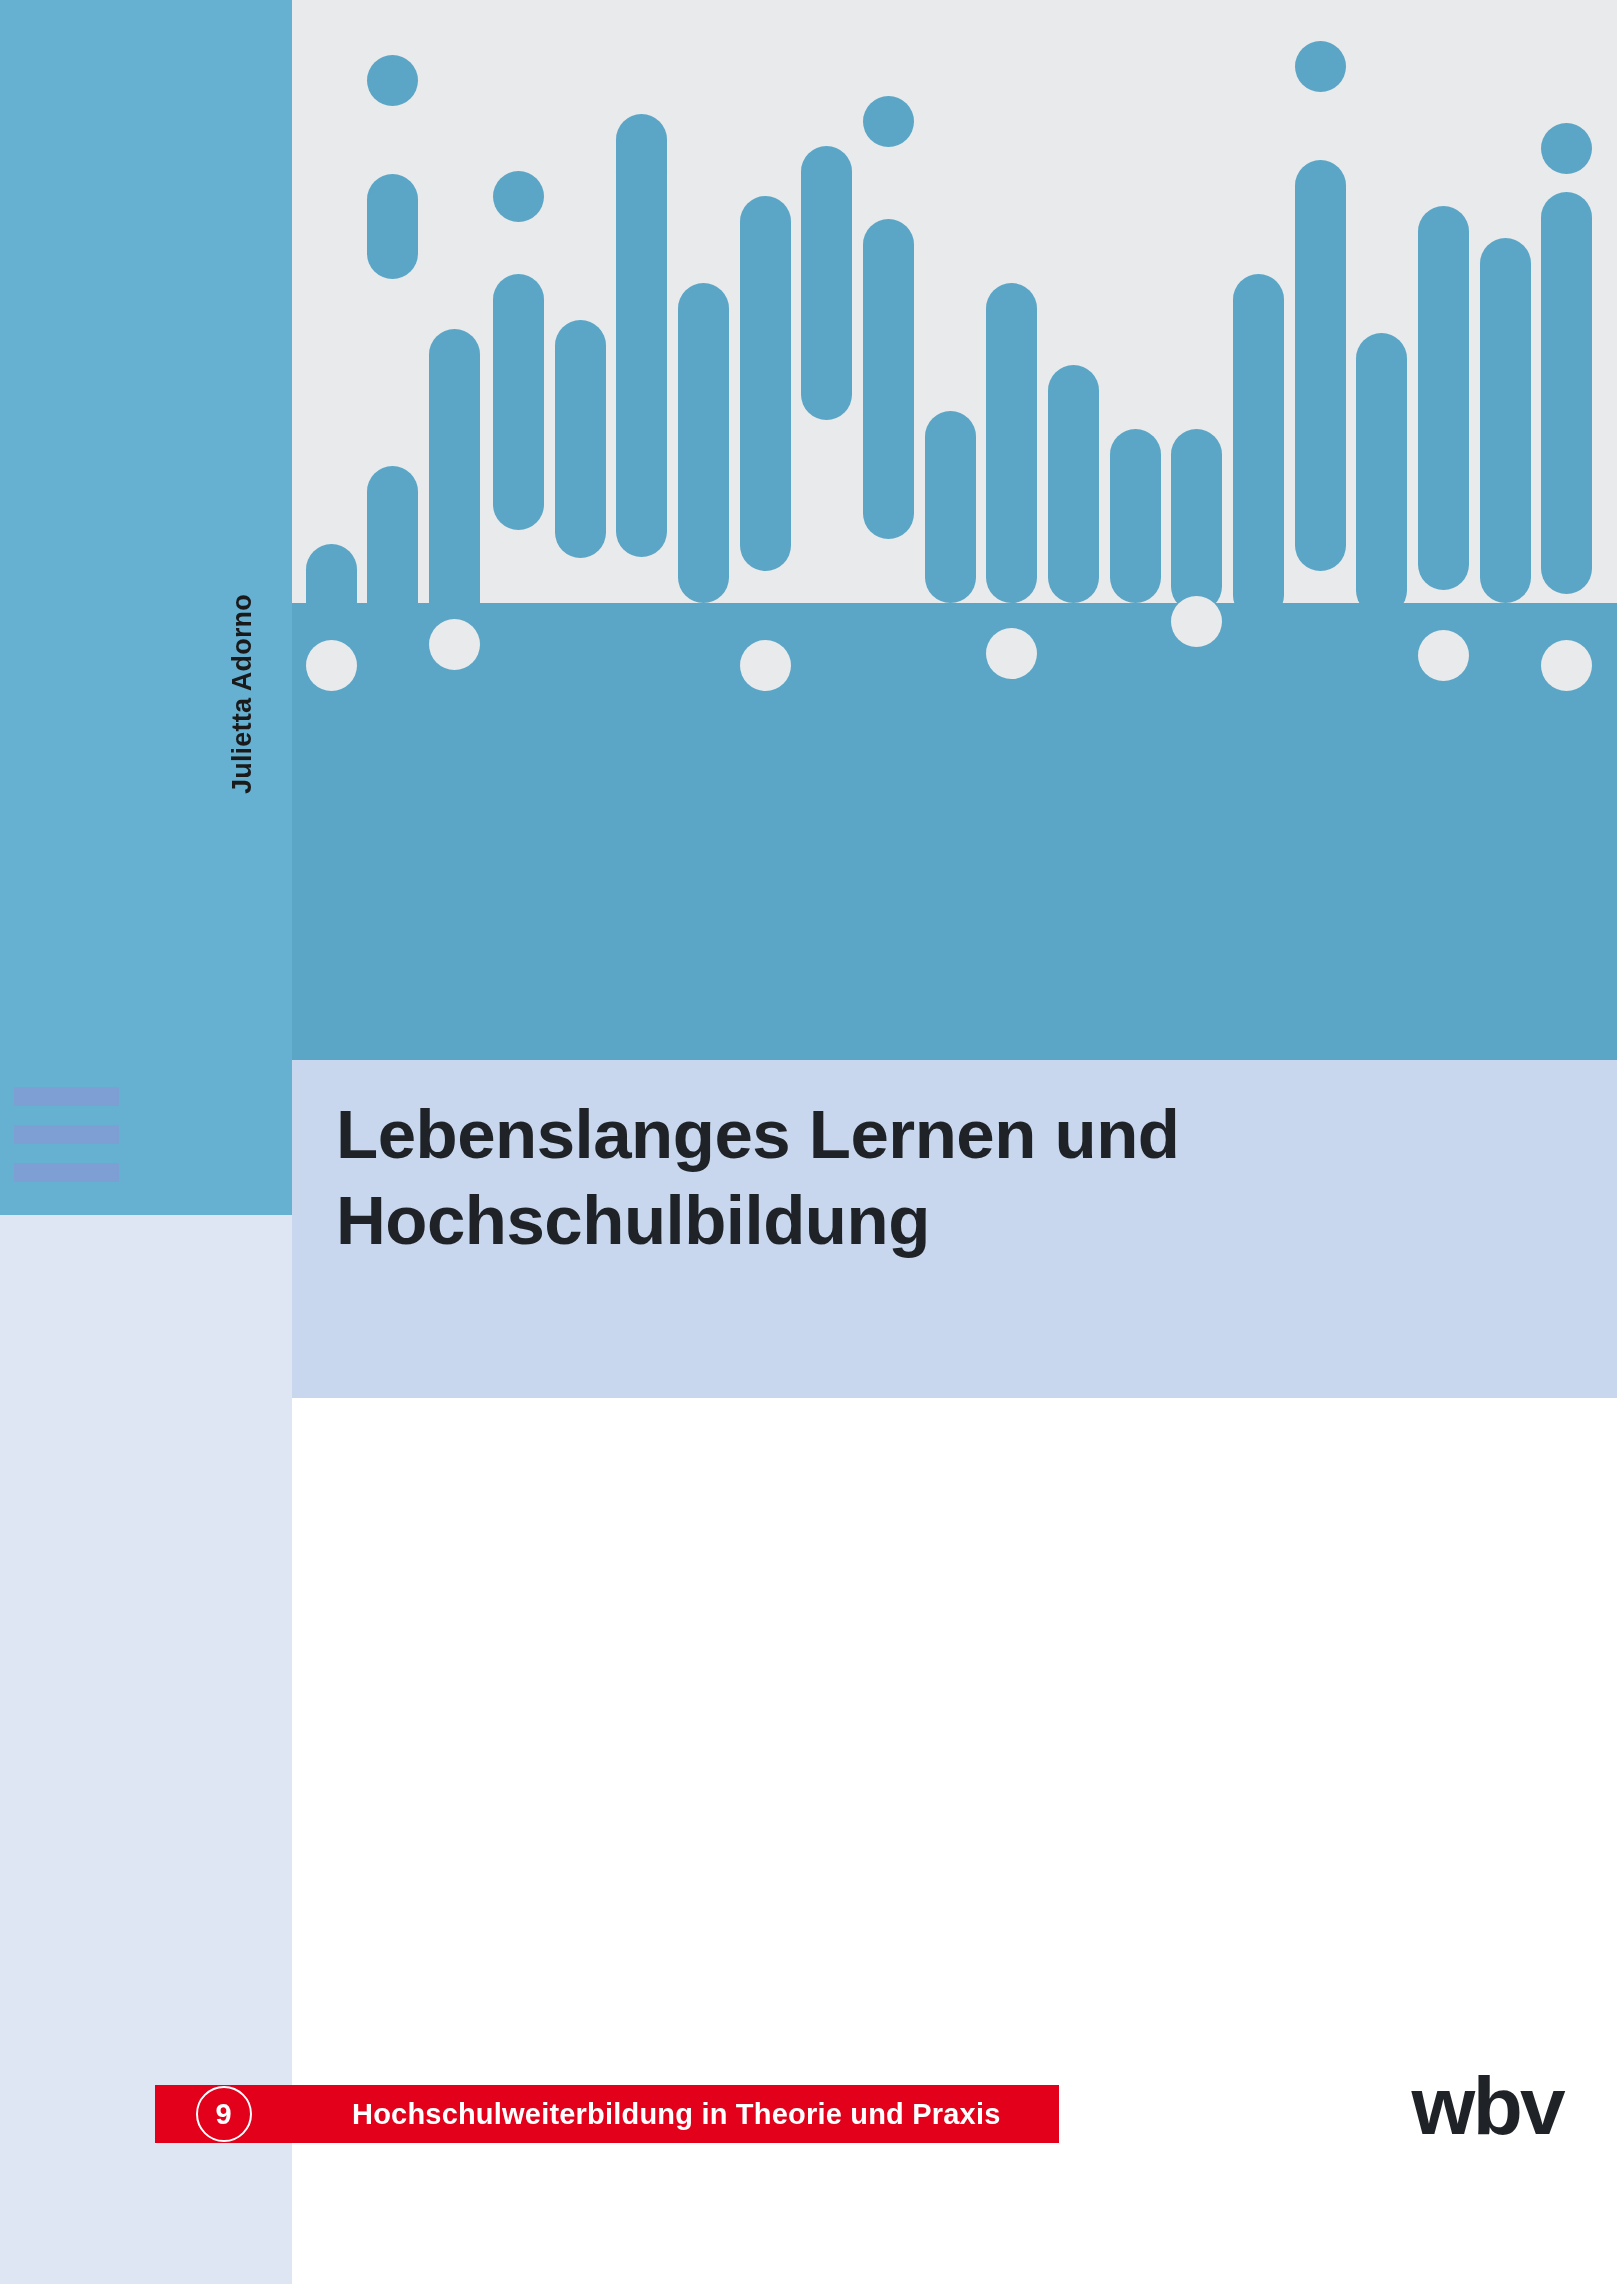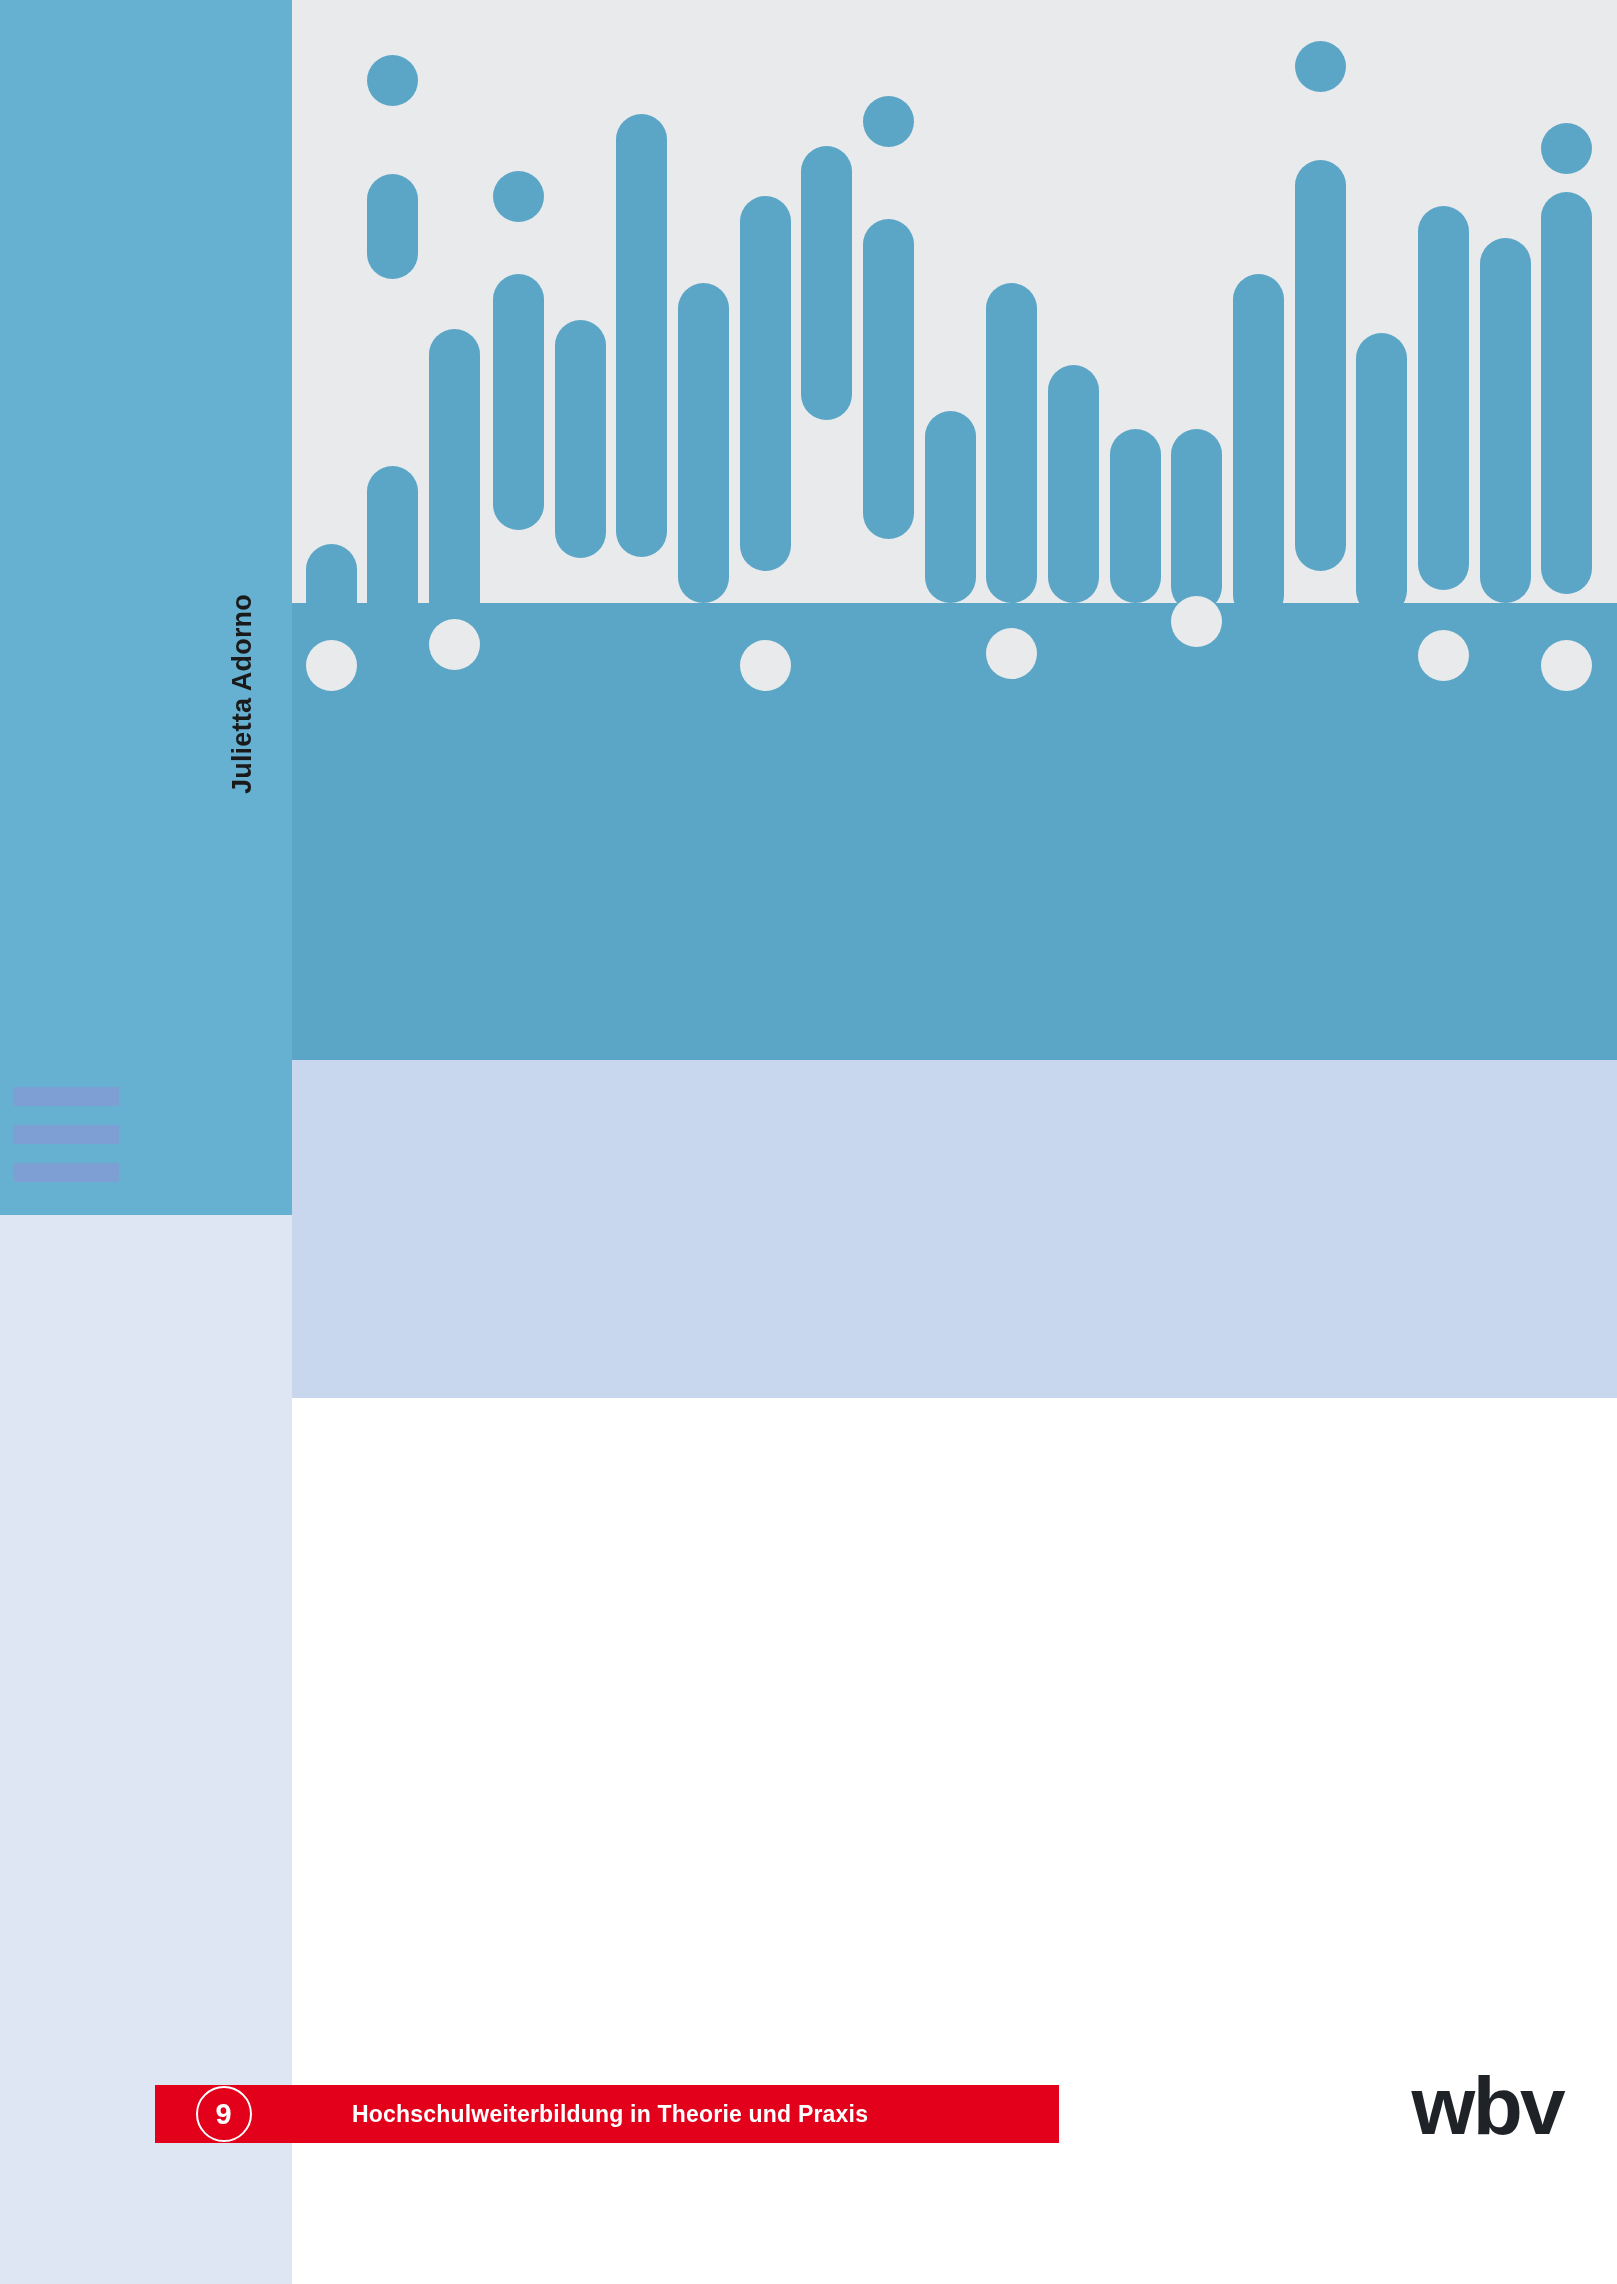--- a/index.html
+++ b/index.html
@@ -132,21 +132,21 @@
     background: #e2001a;
   }
   .series-bar-label {
     position: absolute;
     left: 352px;
     top: 2085px;
     height: 58px;
     display: flex;
     align-items: center;
     color: #ffffff;
-    font-size: 23px;
+    font-size: 29px;
     font-weight: bold;
     letter-spacing: 0.2px;
   }
   .series-number-badge {
     position: absolute;
     left: 155px;
     top: 2085px;
     width: 137px;
     height: 58px;
     background: #e2001a;
@@ -230,20 +230,21 @@
         <div class="dot-light" style="left: 137px; top: 619px; width: 51px; height: 51px;"></div>
         <div class="dot-light" style="left: 448px; top: 640px; width: 51px; height: 51px;"></div>
         <div class="dot-light" style="left: 694px; top: 628px; width: 51px; height: 51px;"></div>
         <div class="dot-light" style="left: 879px; top: 596px; width: 51px; height: 51px;"></div>
         <div class="dot-light" style="left: 1126px; top: 630px; width: 51px; height: 51px;"></div>
         <div class="dot-light" style="left: 1249px; top: 640px; width: 51px; height: 51px;"></div>
       </div>
   </div>
 
   <div class="title-band"></div>
+  <div class="title">Lebenslanges Lernen und Hochschulbildung</div>
 
 
   <div class="series-bar"></div>
   <div class="series-bar-label">Hochschulweiterbildung in Theorie und Praxis</div>
   <div class="series-number-badge">
     <div class="series-number-circle">9</div>
   </div>
 
   <div class="logo">wbv</div>
 

